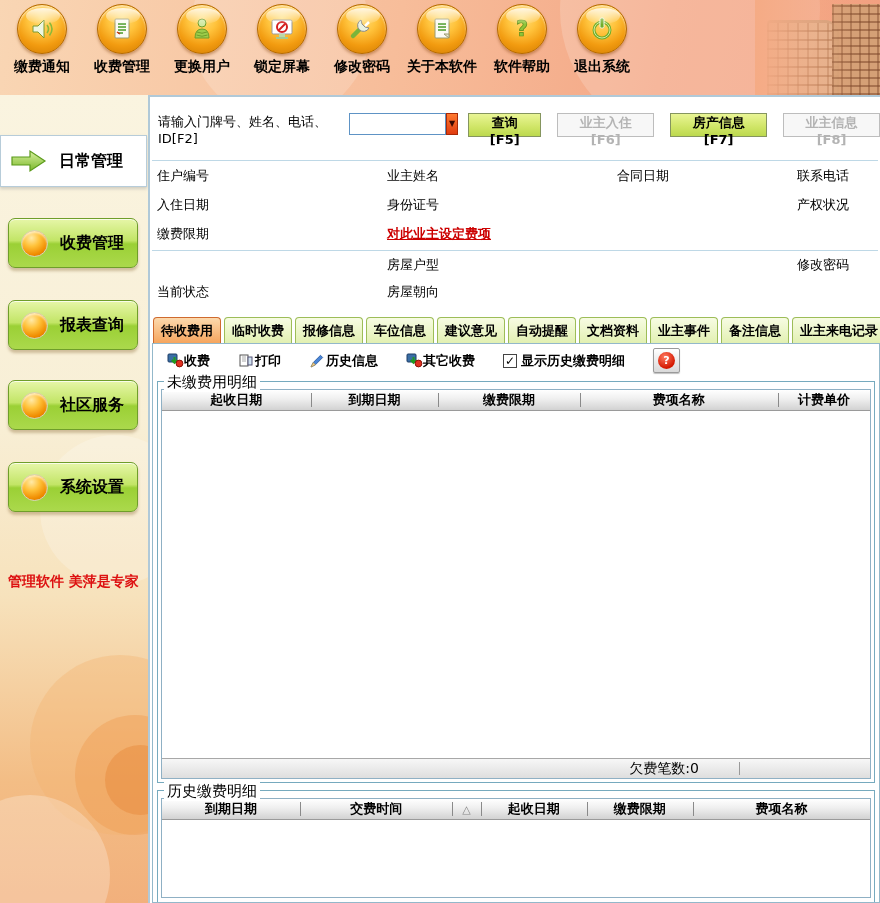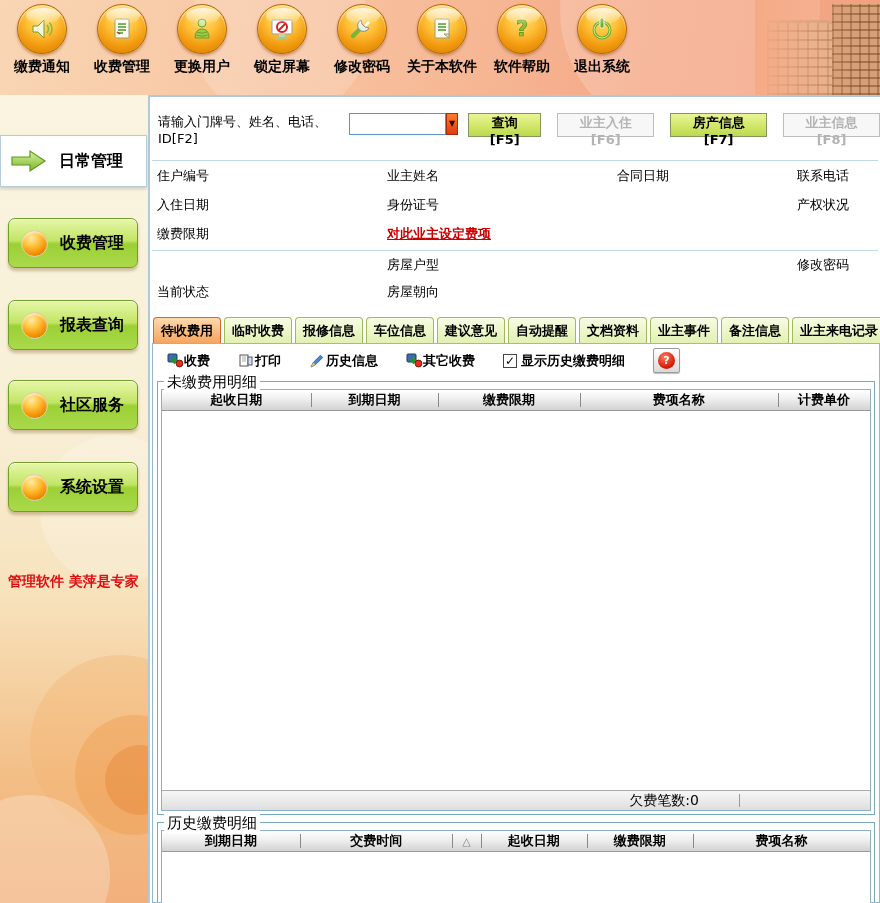--- a/index.html
+++ b/index.html
@@ -112,21 +112,21 @@
   .help-btn { width:27px; height:25px; border:1px solid #9a9a9a; border-radius:2px;
     background:linear-gradient(180deg,#ffffff,#d9d9d9); display:flex; align-items:center; justify-content:center; cursor:pointer;
     box-shadow:0 1px 1px rgba(0,0,0,.25); }
   .help-dot { width:17px; height:17px; border-radius:50%; background:radial-gradient(circle at 40% 30%,#ff7a60,#d41800 70%);
     color:#fff; font-weight:bold; font-size:11px; display:flex; align-items:center; justify-content:center; }
 
   
   .fieldset { position:relative; border:1px solid #76aabe; margin:4px 4px 0 4px; }
   .fieldset .legend { position:absolute; top:-9px; left:6px; background:#fff; padding:0 3px; font-size:15px; z-index:3; }
   .fs-pending { flex:1; min-height:0; display:flex; }
-  .fs-history { height:80px; border-bottom:none; margin-top:7px; }
+  .fs-history { height:112px; border-bottom:none; margin-top:7px; }
   .tbl { flex:1; margin:7px 3px 3px 3px; border:1px solid #8fb0c4; display:flex; flex-direction:column; min-height:0; background:#fff; }
   .fs-history .tbl { height:100px; }
   .thead { height:21px; flex:0 0 21px; display:flex; align-items:center;
     background:linear-gradient(180deg,#ffffff 0%,#efefef 45%,#d2d2d2 100%);
     border-bottom:1px solid #9a9a9a; font-weight:bold; font-size:13px; }
   .th { height:100%; display:flex; align-items:center; justify-content:center; position:relative; cursor:pointer; }
   .th + .th::before { content:""; position:absolute; left:0; top:3px; bottom:3px; border-left:1px solid #8a8a8a; }
   .th.sort { color:#888; font-size:11px; font-weight:normal; }
   .tbody { flex:1; background:#fff; }
   .statusbar { height:20px; flex:0 0 20px; border-top:1px solid #a8a8a8; position:relative;

